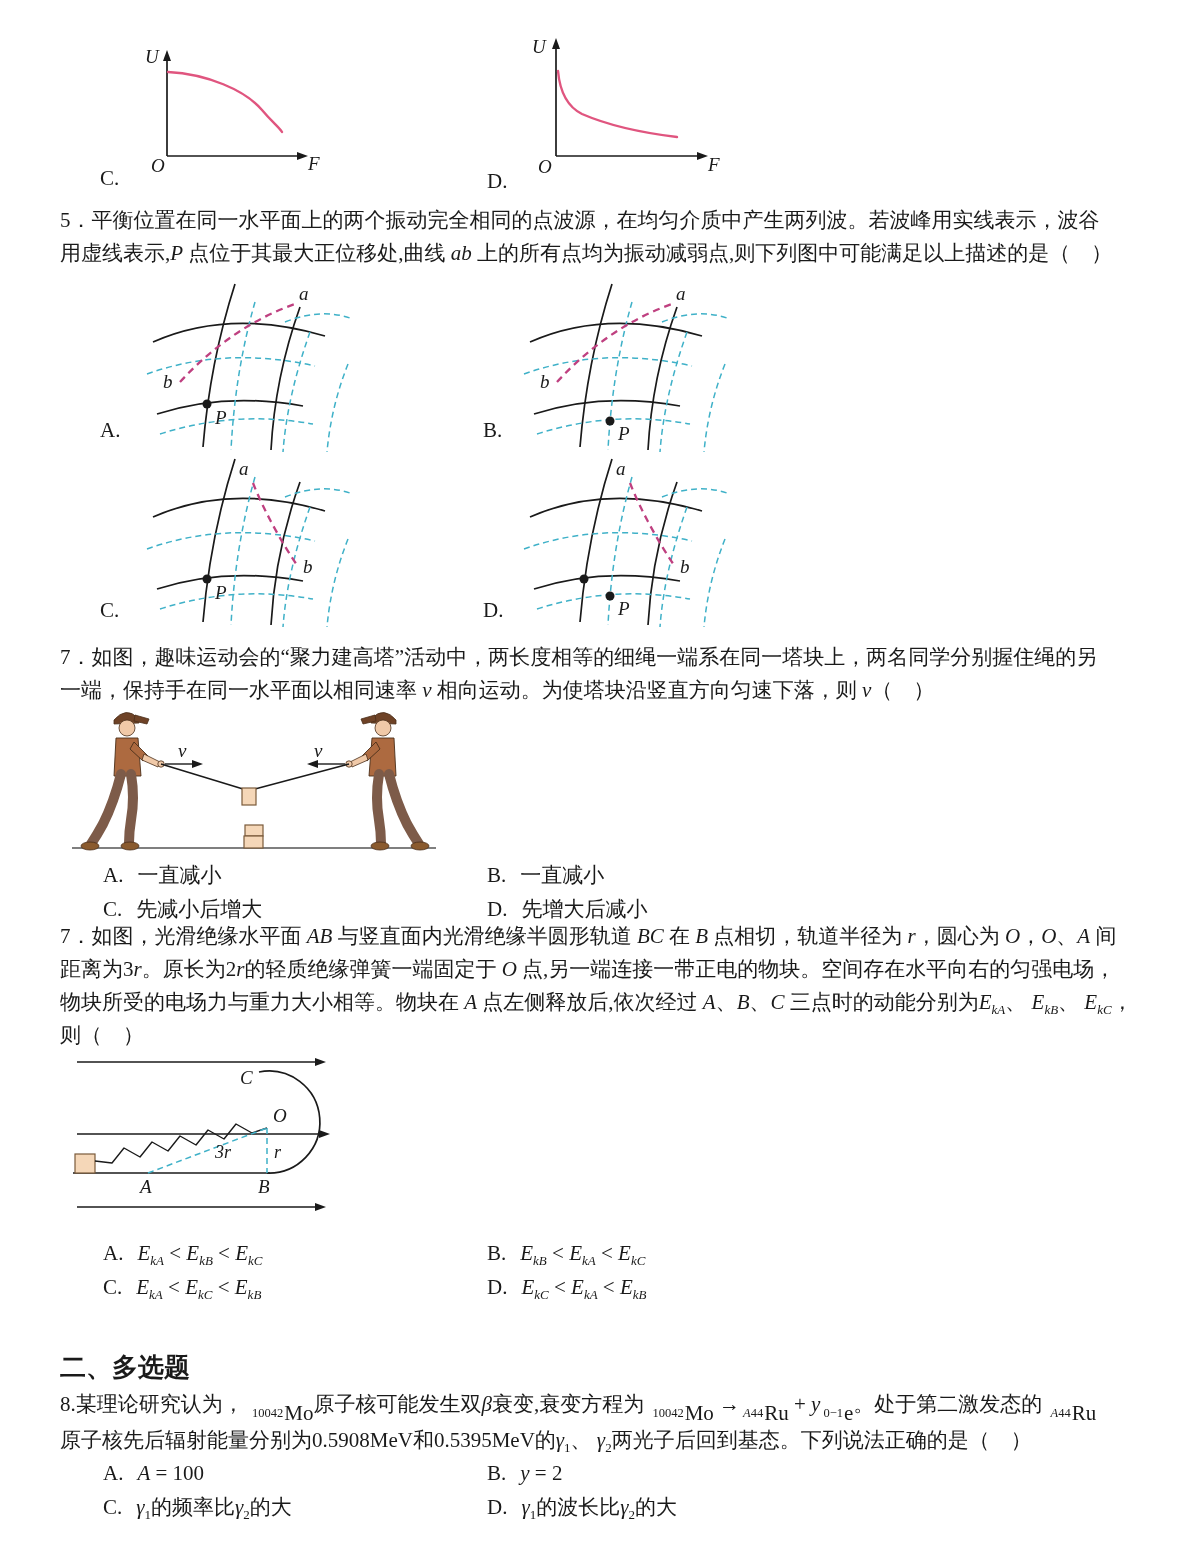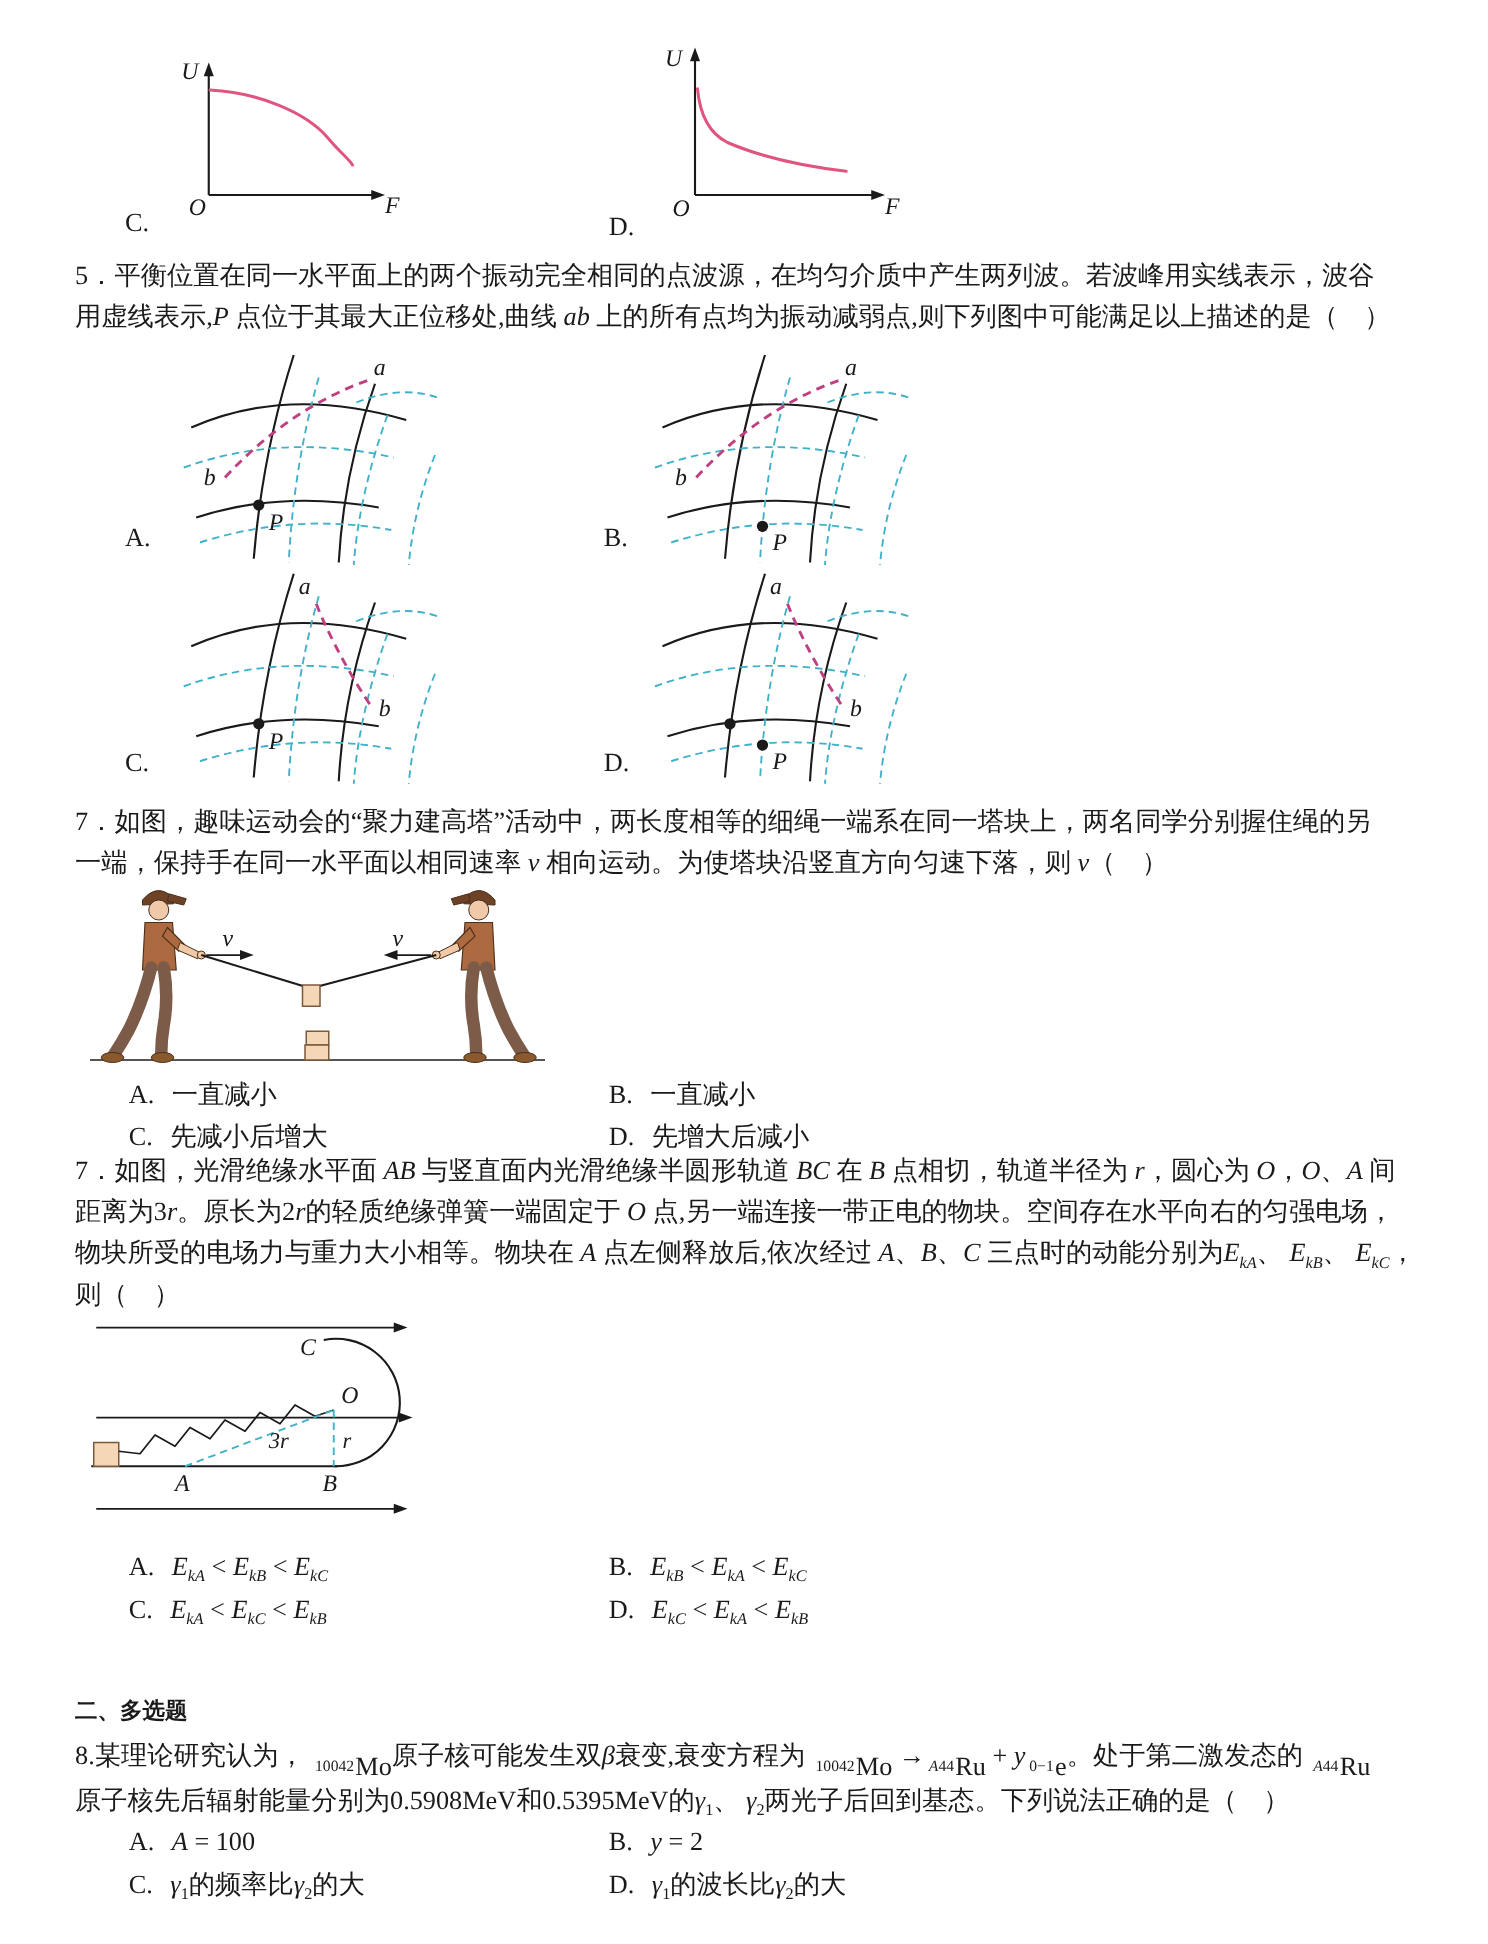--- a/index.html
+++ b/index.html
@@ -6,21 +6,21 @@
   #page{position:relative;width:1190px;height:1555px;background:#fff;overflow:hidden;
         font-family:"Liberation Serif",serif;color:#1a1a1a;font-size:21px;}
   .abs{position:absolute;}
   .tline{white-space:nowrap;line-height:33px;}
   .it{font-style:italic;}
   sub{font-size:13px;line-height:0;}
   .opt-grid{display:grid;grid-template-columns:384px auto;line-height:34px;}
   .opt{white-space:nowrap;}
   .opt-label{margin-right:14px;}
   .fig-label{font-size:21px;line-height:24px;}
-  .sec-title{font-weight:bold;font-size:18px;line-height:28px;white-space:nowrap;}
+  .sec-title{font-weight:bold;font-size:26px;line-height:28px;white-space:nowrap;}
   .nuc{display:inline-flex;align-items:center;vertical-align:-6px;}
   .nstack{display:flex;flex-direction:row;align-items:flex-end;font-size:12.5px;line-height:10.5px;margin:0 1px 0 3px;}
   .nsym{font-size:21px;line-height:21px;}
   
   .sk-ink{stroke:#1a1a1a;fill:none;stroke-width:1.7;}
   .sk-thin{stroke:#1a1a1a;fill:none;stroke-width:1.4;}
   .sk-pink{stroke:#e0557f;fill:none;stroke-width:2.4;stroke-linecap:round;}
   .wv-solid{stroke:#1a1a1a;fill:none;stroke-width:1.7;}
   .wv-dash{stroke:#3fb1c8;fill:none;stroke-width:1.5;stroke-dasharray:6 4;}
   .wv-mag{stroke:#bf4080;fill:none;stroke-width:2.3;stroke-dasharray:7 5;}

